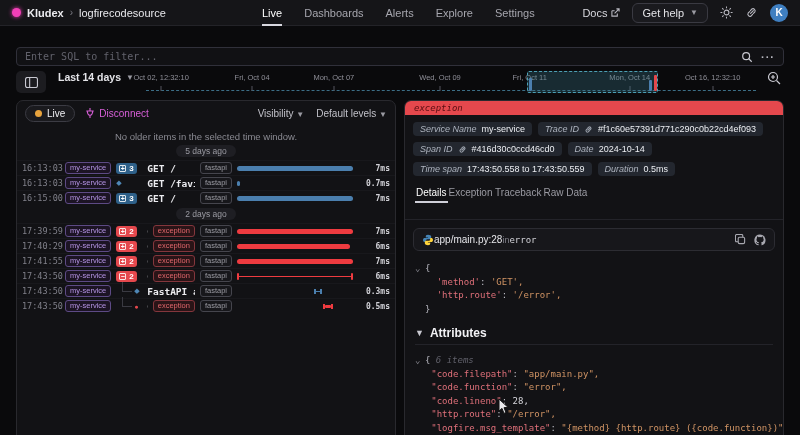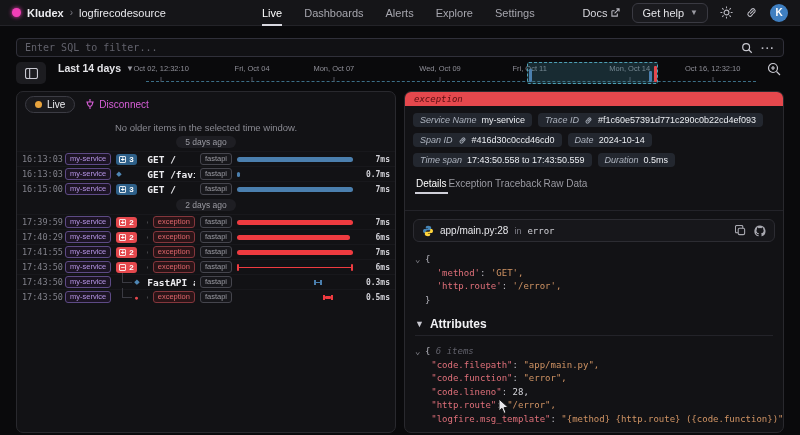--- a/index.html
+++ b/index.html
@@ -26,21 +26,21 @@
   .gethelp { border:1px solid #3a3a42; border-radius:6px; padding:3px 9px; color:#e4e4e8;
     display:flex; gap:6px; align-items:center; background:#1a1a1e; }
   .chev { font-size:8px; color:#9a9aa2; }
   .icon-btn { color:#b8b8c0; display:flex; align-items:center; }
   .avatar { width:18px; height:18px; border-radius:50%; background:#3f7fc1; color:#fff;
     font-size:10px; font-weight:bold; display:flex; align-items:center; justify-content:center; }
 
   .page { padding:0 16px; }
 
   
-  .sqlbar { margin-top:12px; height:19px; border:1px solid #30303a; border-radius:4px; background:#111114;
+  .sqlbar { margin-top:21px; height:19px; border:1px solid #30303a; border-radius:4px; background:#111114;
     display:flex; align-items:center; padding:0 8px; gap:8px; }
   .sqlbar input { flex:1; background:transparent; border:none; outline:none; color:#c8c8d0;
     font-family:"DejaVu Sans Mono", monospace; font-size:10px; }
   .sqlbar input::placeholder { color:#62626c; }
   .dots { color:#b8b8c0; letter-spacing:1px; font-weight:bold; }
 
   
   .timebar { margin-top:5px; height:24px; display:flex; align-items:flex-start; gap:8px; }
   .side-toggle { width:30px; height:22px; border-radius:5px; background:#1c1c20; display:flex;
     align-items:center; justify-content:center; }
@@ -114,21 +114,21 @@
   .meta { padding:7px 8px 4px; display:flex; flex-wrap:wrap; gap:6px; }
   .meta-chip { background:#23272f; border-radius:4px; padding:2px 7px; display:flex; align-items:center;
     gap:5px; font-size:9px; white-space:nowrap; }
   .meta-label { font-style:italic; color:#aeb4bf; }
   .meta-value { color:#eceef2; }
   .link-ico { color:#9aa0ab; display:flex; }
   .dtabs { display:flex; padding:4px 10px 16px; border-bottom:1px solid #232329; }
   .dtab { padding:3px 1px 5px; color:#9a9aa2; font-size:10px; }
   .dtab.active { color:#ffffff; box-shadow:inset 0 -2px 0 #cfcfd8; }
   .codeloc { margin:8px 8px 2px; height:23px; border:1px solid #2c2c32; background:#17171b; border-radius:6px;
-    display:flex; align-items:center; gap:6px; padding:0 8px; }
+    display:flex; align-items:center; padding:0 8px; }
   .codeloc .file { font-size:10px; color:#e6e6ea; }
   .codeloc .inword { font-size:9px; color:#80808a; }
   .codeloc .fn { font-size:9px; color:#d2d2d8; }
   .codeloc-icons { margin-left:auto; display:flex; gap:8px; color:#a8a8b0; }
   .section { padding:6px 10px 0; }
   .sec-head { font-size:11.5px; }
   .sec-head b { color:#f2f2f5; }
   .sec-head .sub { color:#9a9aa2; font-weight:normal; }
   .codeblock { font-family:"DejaVu Sans Mono", monospace; font-size:9px; line-height:13.5px;
     color:#b9b9c2; padding:3px 0 2px; }
@@ -247,20 +247,30 @@
         <span class="live-pill">
           <span class="live-dot"></span>
           <span>Live</span>
         </span>
         <span class="disconnect">
           <svg width="10" height="10" viewBox="0 0 10 10">
               <path d="M5 0v3M2 3h6L7 6a2.2 2.2 0 01-4 0L2 3zM5 7v3" stroke="#d85fd8" fill="none" stroke-width="1.1"></path>
             </svg>
           <span>Disconnect</span>
         </span>
+        <span class="lt-right">
+          <span>
+            <span>Visibility</span>
+            <span class="chev"> ▼</span>
+          </span>
+          <span>
+            <span>Default levels</span>
+            <span class="chev"> ▼</span>
+          </span>
+        </span>
       </div>
 
       <div class="list">
         <div class="empty-msg">No older items in the selected time window.</div>
         <div class="group-chip-row">
             <span class="group-chip">5 days ago</span>
           </div>
 
         <div class="row">
           <span class="rtime mono">16:13:03</span>

